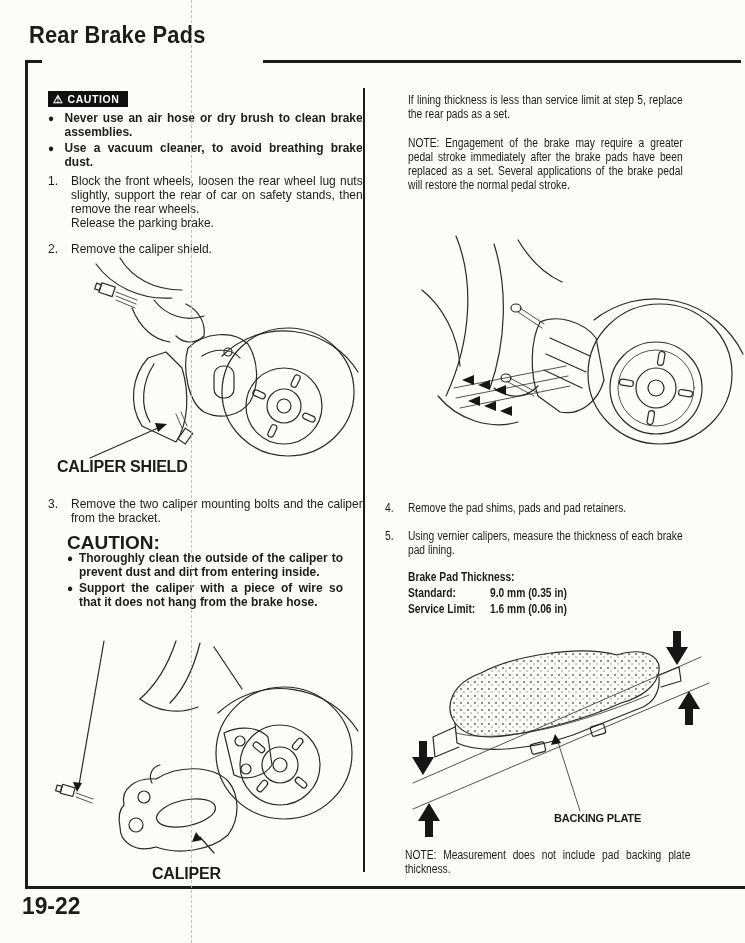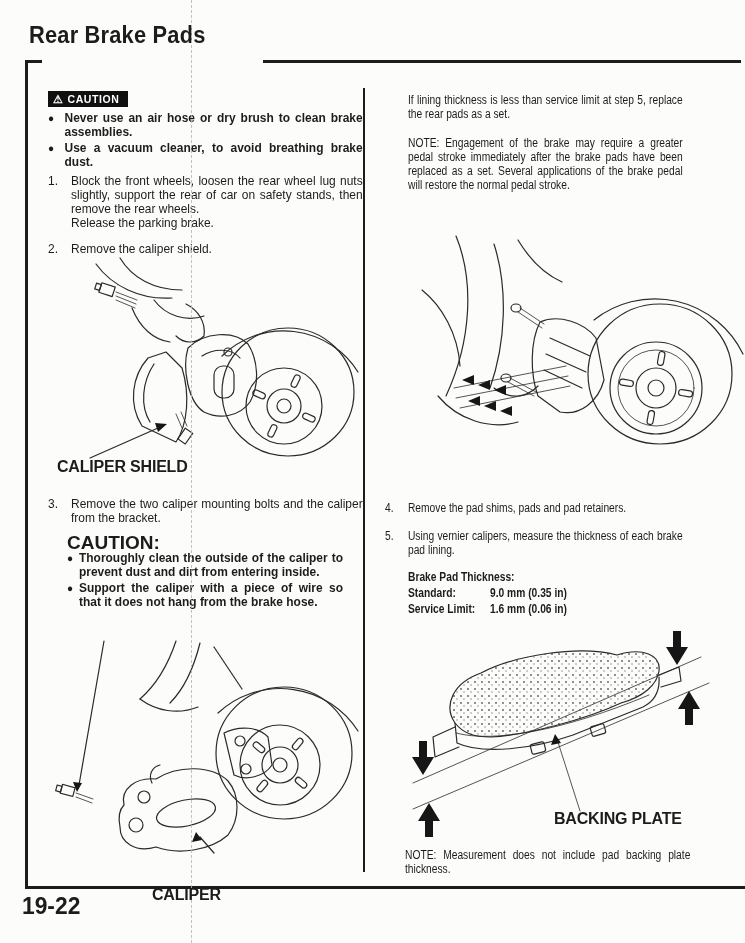--- a/index.html
+++ b/index.html
@@ -45,22 +45,22 @@
   #step4{left:385px;top:501px;width:363px;}
   #step5{left:385px;top:529px;width:363px;}
   #spec{left:408px;top:569px;width:335px;line-height:16px;}
   .spec-row{display:flex;}
   .spec-row .sl{flex:none;width:100px;}
   #note2{left:405px;top:848px;width:348px;}
   
   .cap{font-weight:bold;font-size:16px;letter-spacing:-.2px;white-space:nowrap;line-height:13px;z-index:9;}
   #cap1{left:57px;top:460px;}
   #cap2a{left:55px;top:617px;width:130px;white-space:normal;}
-  #cap2b{left:152px;top:888px;}
-  #cap4{left:539px;top:812px;font-size:16px;padding-left:15px;}
+  #cap2b{left:152px;top:867px;}
+  #cap4{left:539px;top:812px;font-size:11px;padding-left:15px;}
   
   #fig1{left:36px;top:256px;}
   #fig2{left:28px;top:637px;}
   #fig3{left:398px;top:230px;}
   #fig4{left:403px;top:631px;}
   svg .ln{fill:none;stroke:#2a2a2a;stroke-width:1.2;stroke-linecap:round;stroke-linejoin:round;}
   svg .thin{stroke-width:.8;}
   svg .fl{fill:#161616;stroke:none;}
 </style>
 </head>

